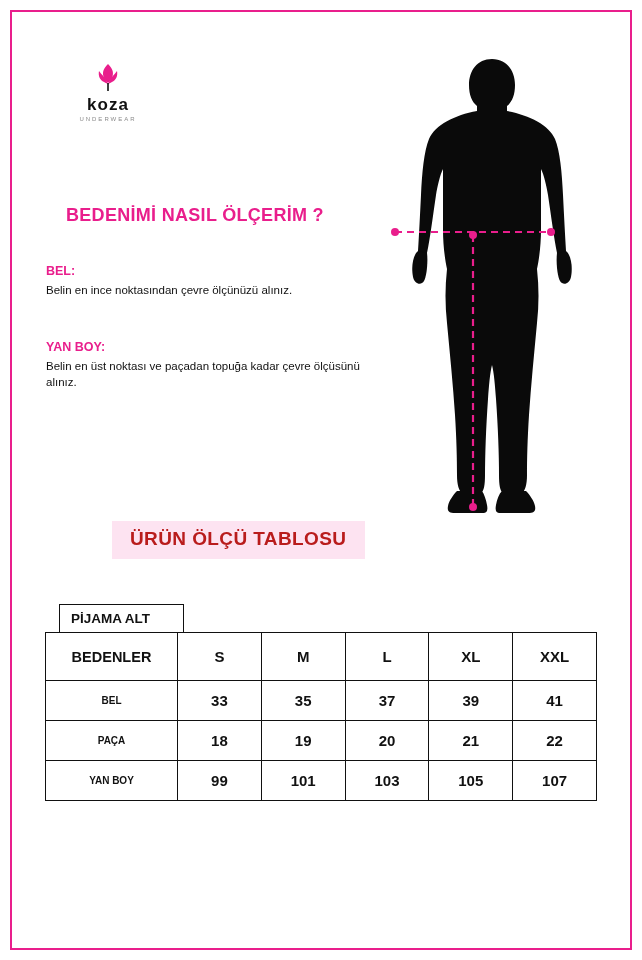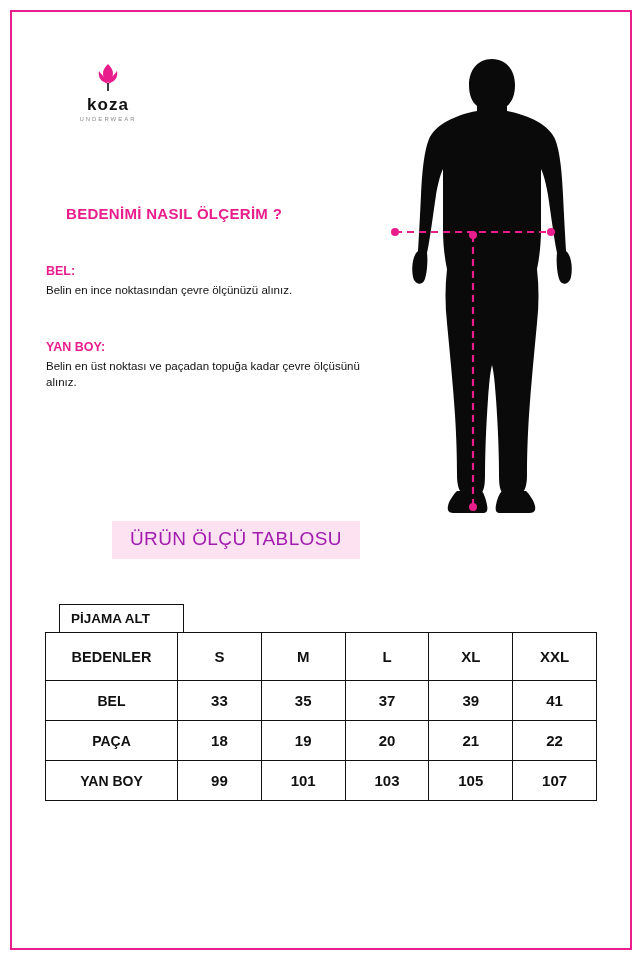--- a/index.html
+++ b/index.html
@@ -62,21 +62,21 @@
     color: #8a8a8a;
     margin-top: 1px;
     text-align: center;
   }
 
   
   .main-heading {
     position: absolute;
     left: 66px;
     top: 205px;
-    font-size: 15px;
+    font-size: 18px;
     font-weight: bold;
     color: #e91e8c;
     letter-spacing: 0.3px;
   }
   .meas-block {
     position: absolute;
     left: 46px;
     width: 330px;
   }
   .meas-block.b1 { top: 264px; }
@@ -103,23 +103,23 @@
   }
   .figure svg { display: block; }
 
   
   .table-title {
     position: absolute;
     left: 112px;
     top: 521px;
     padding: 7px 18px 9px 18px;
     background: #fde3f1;
-    color: #a21caf;
+    color: #b91c1c;
     font-size: 19px;
-    font-weight: normal;
+    font-weight: bold;
     letter-spacing: 0.4px;
   }
 
   
   .product-label {
     position: absolute;
     left: 59px;
     top: 604px;
     width: 125px;
     height: 28px;
@@ -158,21 +158,21 @@
   }
   table.size-table .hdr-row th.rowlabel {
     font-size: 14.5px;
   }
   table.size-table tbody td {
     height: 40px;
     font-size: 15px;
     font-weight: bold;
   }
   table.size-table tbody td.rowlabel {
-    font-size: 14px;
+    font-size: 10px;
     font-weight: bold;
   }
   col.c0 { width: 132px; }
 </style>
 </head>
 <body>
 
 <div class="page">
 
   <div class="border-frame"></div>

